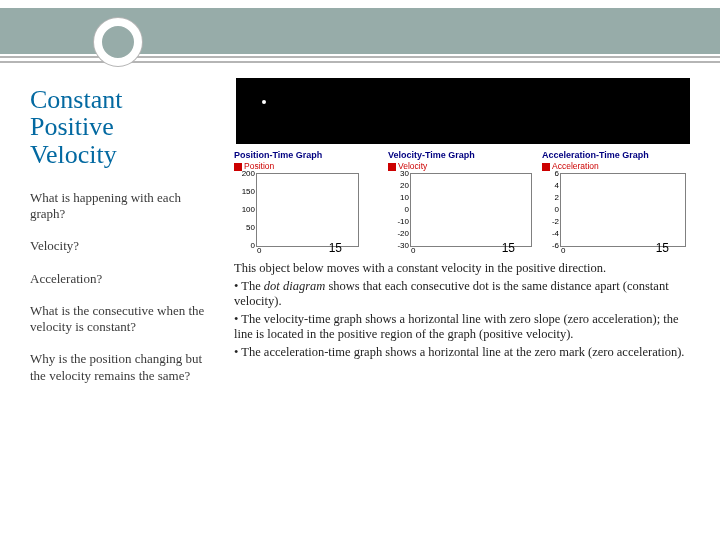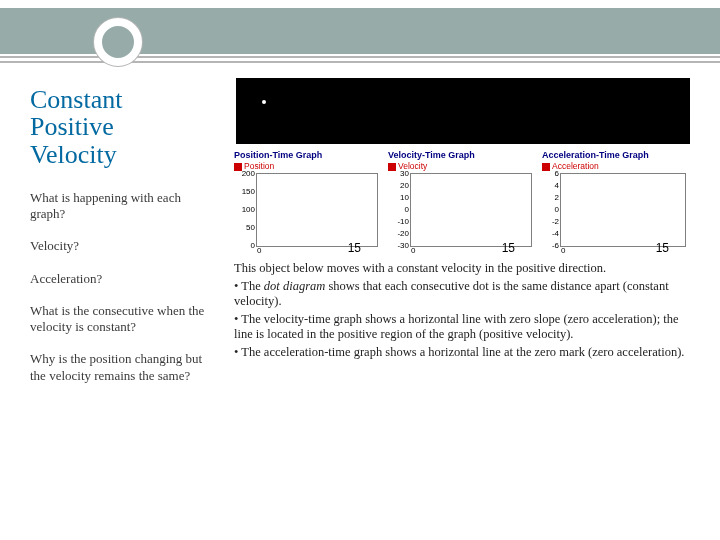--- a/index.html
+++ b/index.html
@@ -119,21 +119,21 @@
     </div>
 
     <div class="graphs">
 
       <div class="graph">
         <div class="gtitle">Position-Time Graph</div>
         <div class="legend">
           <span class="sw"></span>
           <span class="lt">Position</span>
         </div>
-        <div class="plot" style="margin-left:22px; width:122px;">
+        <div class="plot" style="margin-left:22px; width:103px;">
           <span class="ytick" style="top:0%">200</span>
           <span class="ytick" style="top:25%">150</span>
           <span class="ytick" style="top:50%">100</span>
           <span class="ytick" style="top:75%">50</span>
           <span class="ytick" style="top:100%">0</span>
           <span class="xtick0">0</span>
           <span class="xtick1">15</span>
         </div>
       </div>
 

